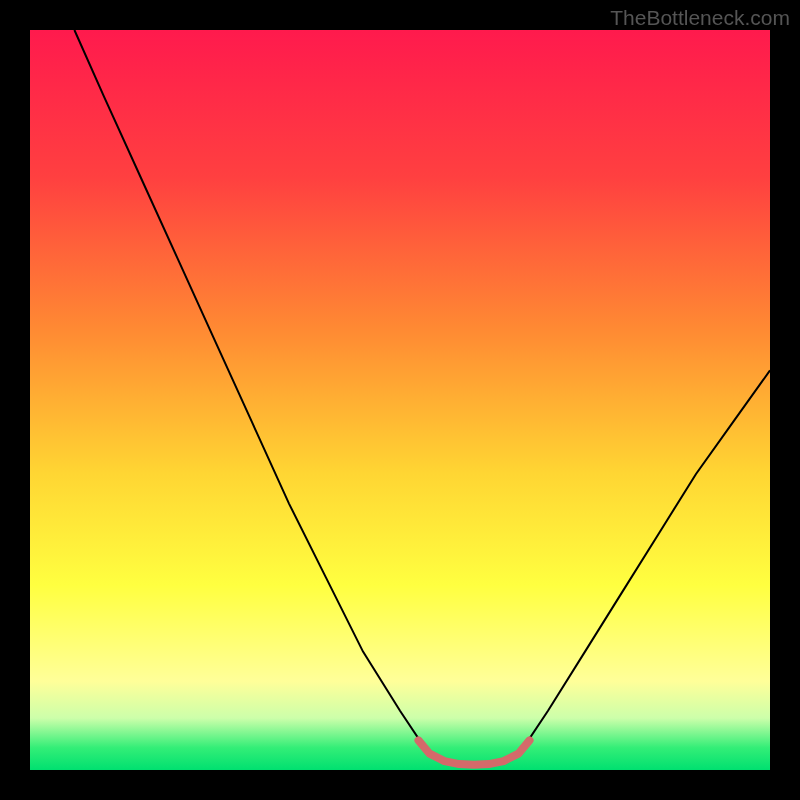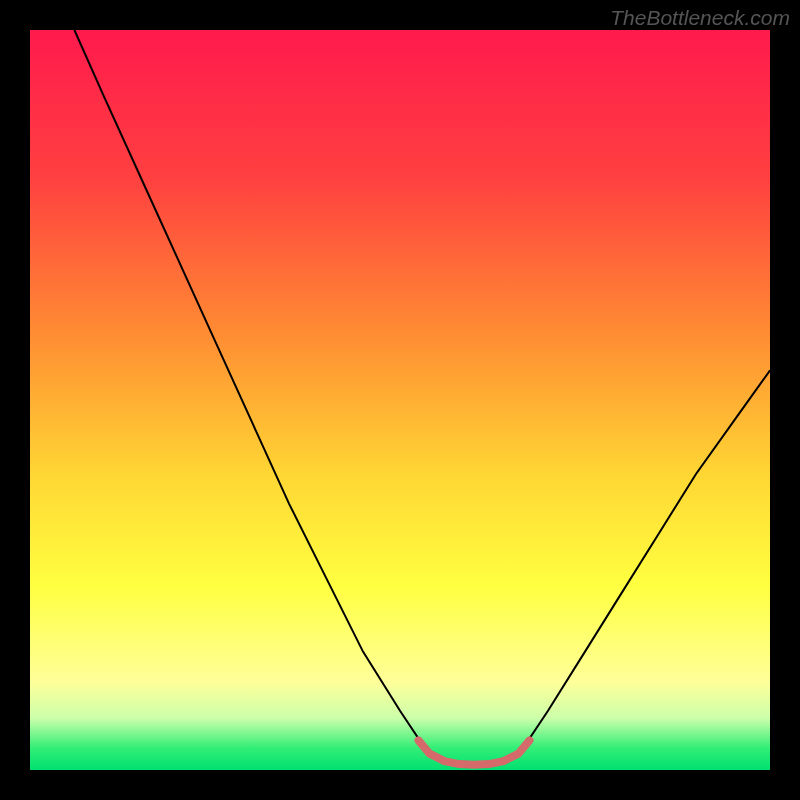--- a/index.html
+++ b/index.html
@@ -8,21 +8,20 @@
     width: 800px;
     height: 800px;
     background: #000;
     overflow: hidden;
     font-family: Arial, Helvetica, sans-serif;
   }
   .chart-container {
     position: relative;
     width: 800px;
     height: 656px;
-    font-style: italic;
   }
   .watermark {
     position: absolute;
     top: 6px;
     right: 10px;
     color: #555;
     font-size: 21px;
     font-weight: 500;
     z-index: 10;
   }

